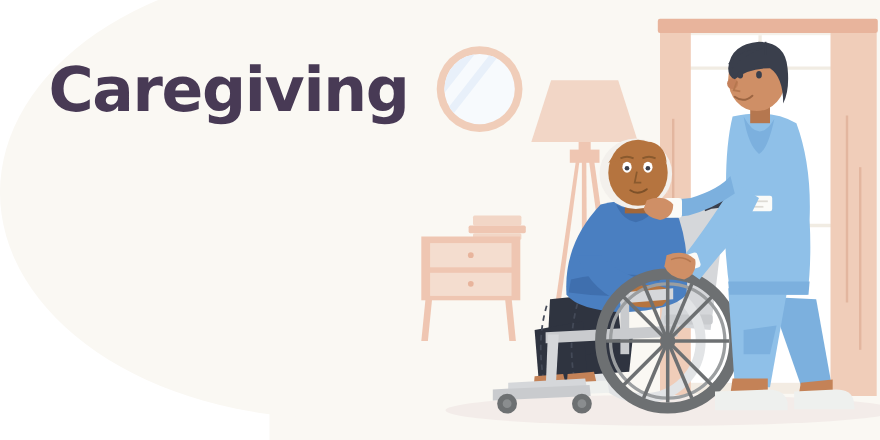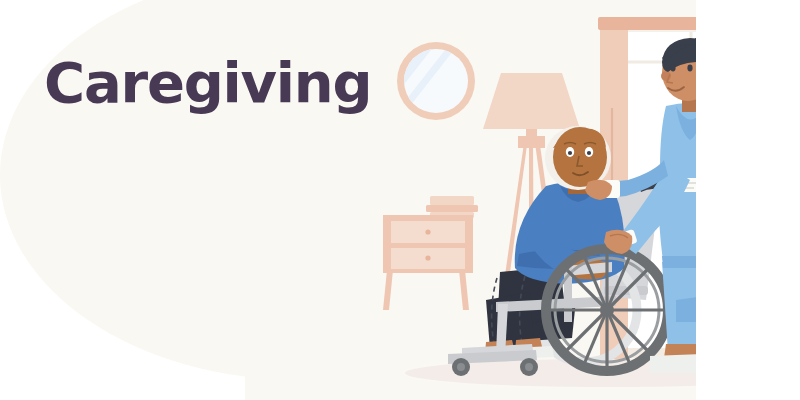--- a/index.html
+++ b/index.html
@@ -6,21 +6,21 @@
   html, body {
     margin: 0;
     padding: 0;
     background: #ffffff;
   }
   body {
     font-family: "Liberation Sans", sans-serif;
   }
   #banner {
     position: relative;
-    width: 696px;
+    width: 800px;
     height: 400px;
     overflow: hidden;
     background: #bef264;
   }
   #banner svg.layer {
     position: absolute;
     left: 0;
     top: 0;
     width: 800px;
     height: 400px;

